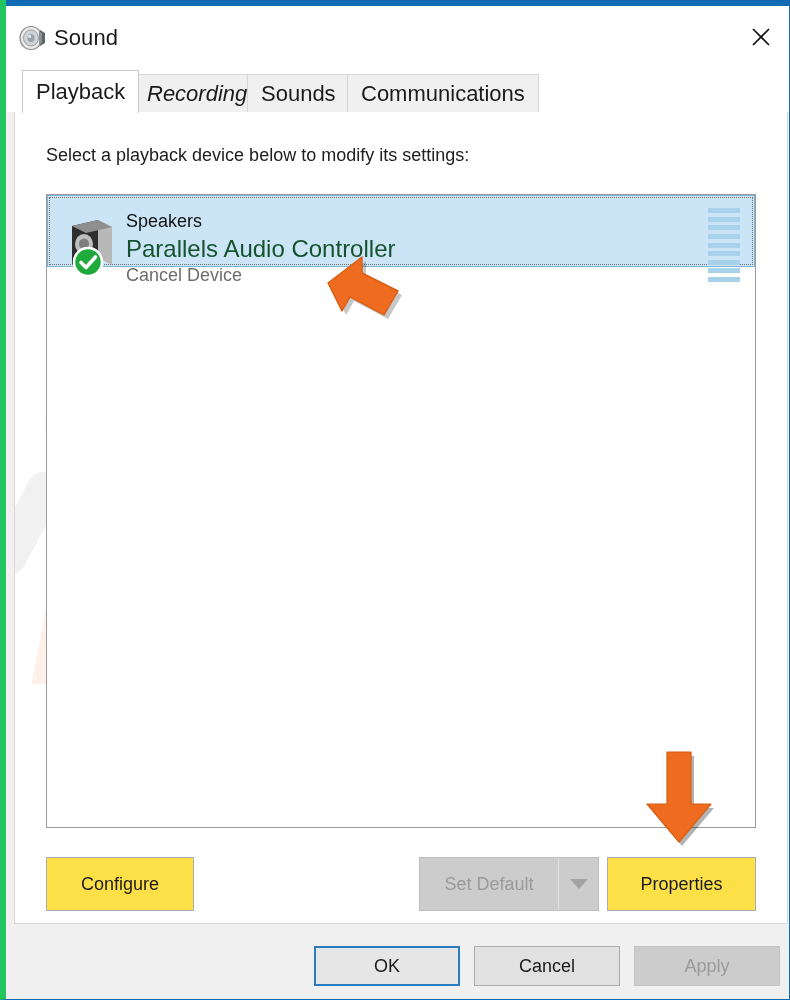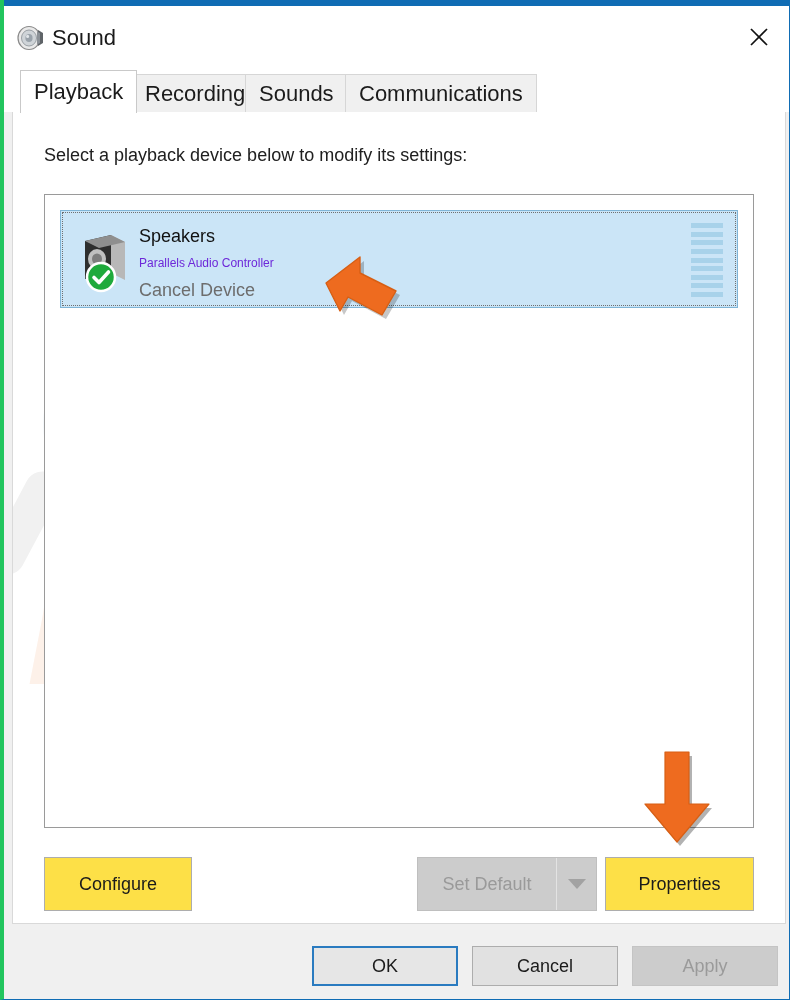--- a/index.html
+++ b/index.html
@@ -7,21 +7,21 @@
     width: 790px; height: 1000px;
     font-family: "Liberation Sans", sans-serif;
     background: #ffffff;
     overflow: hidden;
   }
 
   #app {
     position: relative;
     width: 790px; height: 1000px;
     background: #f0f0f0;
-    border-left: 4px solid #22c55e;
+    border-left: 6px solid #22c55e;
     border-right: 1px solid #0f6cb4;
     border-bottom: 1px solid #0f6cb4;
     overflow: hidden;
   }
 
   
   .accent-bar {
     position: absolute; left: 0; top: 0;
     width: 790px; height: 6px;
     background: #0f6cb4;
@@ -94,42 +94,42 @@
   .listbox {
     position: absolute; left: 31px; top: 82px;
     width: 710px; height: 634px;
     background: #ffffff;
     border: 1px solid #9a9a9a;
     overflow: hidden;
   }
 
   .device-row {
     position: relative;
-    margin: 15px;
-    height: 98px;
+    margin: 0;
+    height: 72px;
     background: #cbe5f7;
     border: 1px solid #7fb4d6;
     outline: 1px dotted #6f6f6f;
     outline-offset: -3px;
     cursor: pointer;
   }
 
   .device-icon {
     position: absolute; left: 16px; top: 20px;
     width: 56px; height: 62px;
   }
 
   .device-texts {
     position: absolute; left: 78px; top: 12px;
   }
   .device-name {
     font-size: 18px; color: #111111; line-height: 27px;
   }
   .device-sub {
-    font-size: 12px; color: #6d28d9; line-height: 27px;
+    font-size: 24px; color: #14532d; line-height: 27px;
   }
   .device-state {
     font-size: 18px; color: #6d6d6d; line-height: 27px;
   }
 
   .vu-meter {
     position: absolute; right: 14px; top: 12px;
     width: 32px; height: 74px;
     display: flex; flex-direction: column; justify-content: space-between;
   }
@@ -272,21 +272,21 @@
     <div class="close-btn">
       <svg viewBox="0 0 22 22" width="22" height="22">
         <line x1="3" y1="3" x2="19" y2="19" stroke="#111" stroke-width="1.7"></line>
         <line x1="19" y1="3" x2="3" y2="19" stroke="#111" stroke-width="1.7"></line>
       </svg>
     </div>
   </div>
 
   <div class="tabstrip">
     <div class="tab active" style="left:16px;">Playback</div>
-    <div class="tab" style="left:127px;">Recording</div>
+    <div class="tab" style="left:127px;font-style:italic;">Recording</div>
     <div class="tab" style="left:241px;">Sounds</div>
     <div class="tab" style="left:341px;">Communications</div>
   </div>
 
   <div class="panel">
 
     <div class="watermark">
       <div class="wm-glass"></div>
       <div class="wm-glass-handle"></div>
       <div class="wm-dot" style="left:98px;  top:250px; width:48px; height:60px;"></div>

